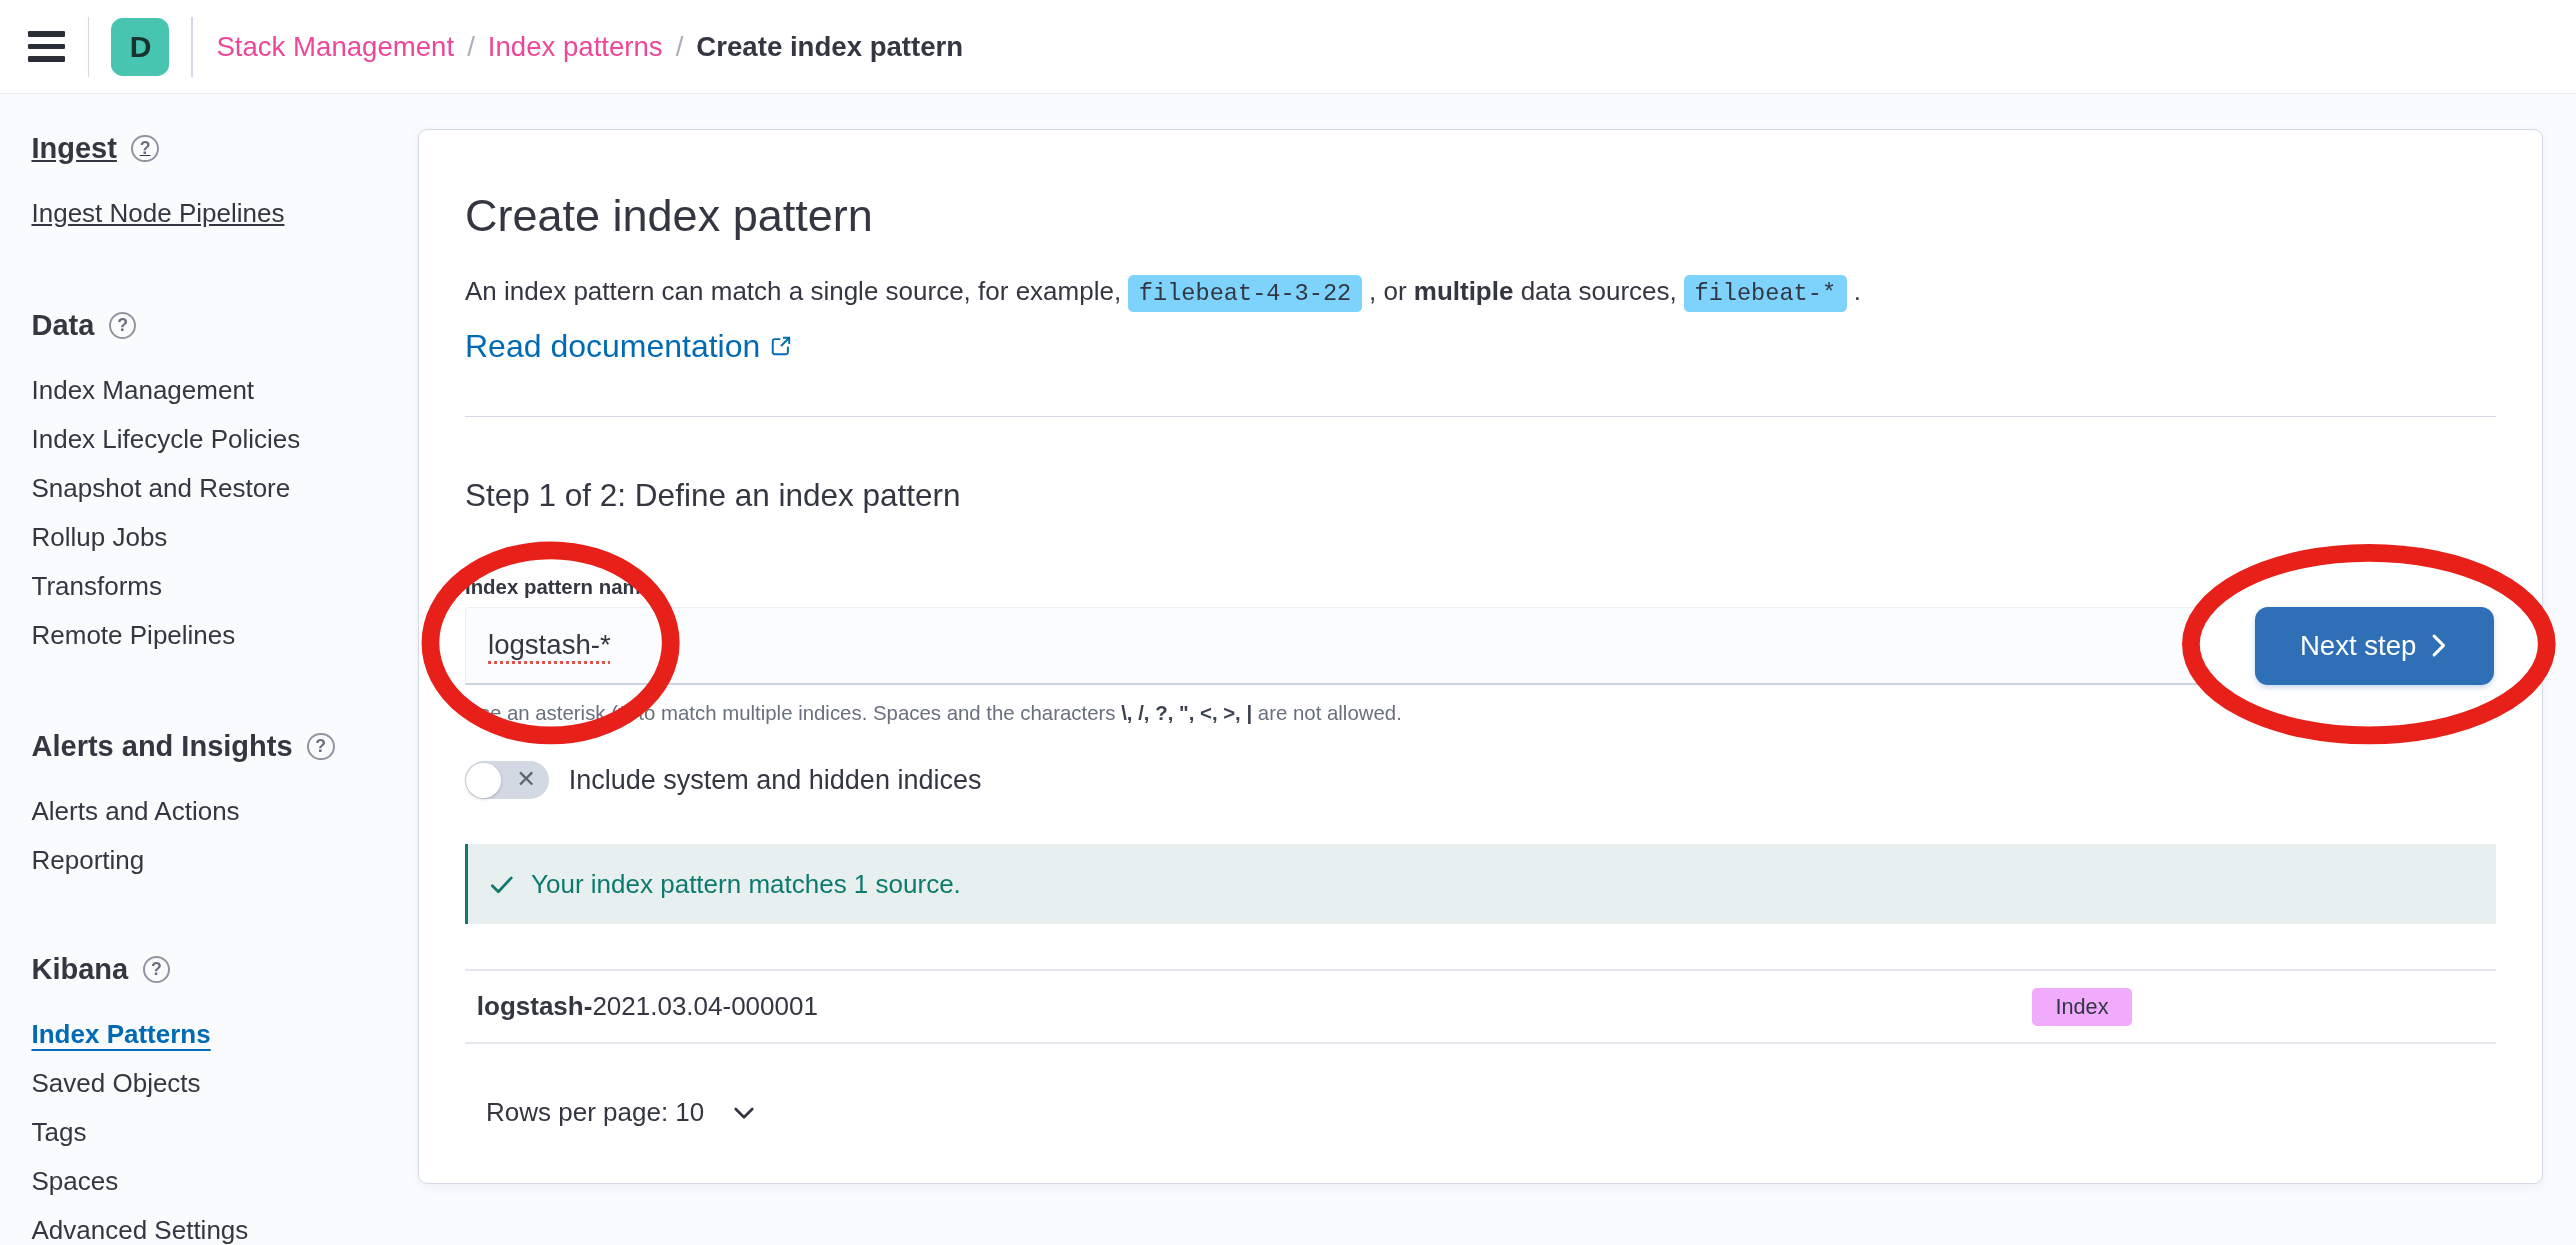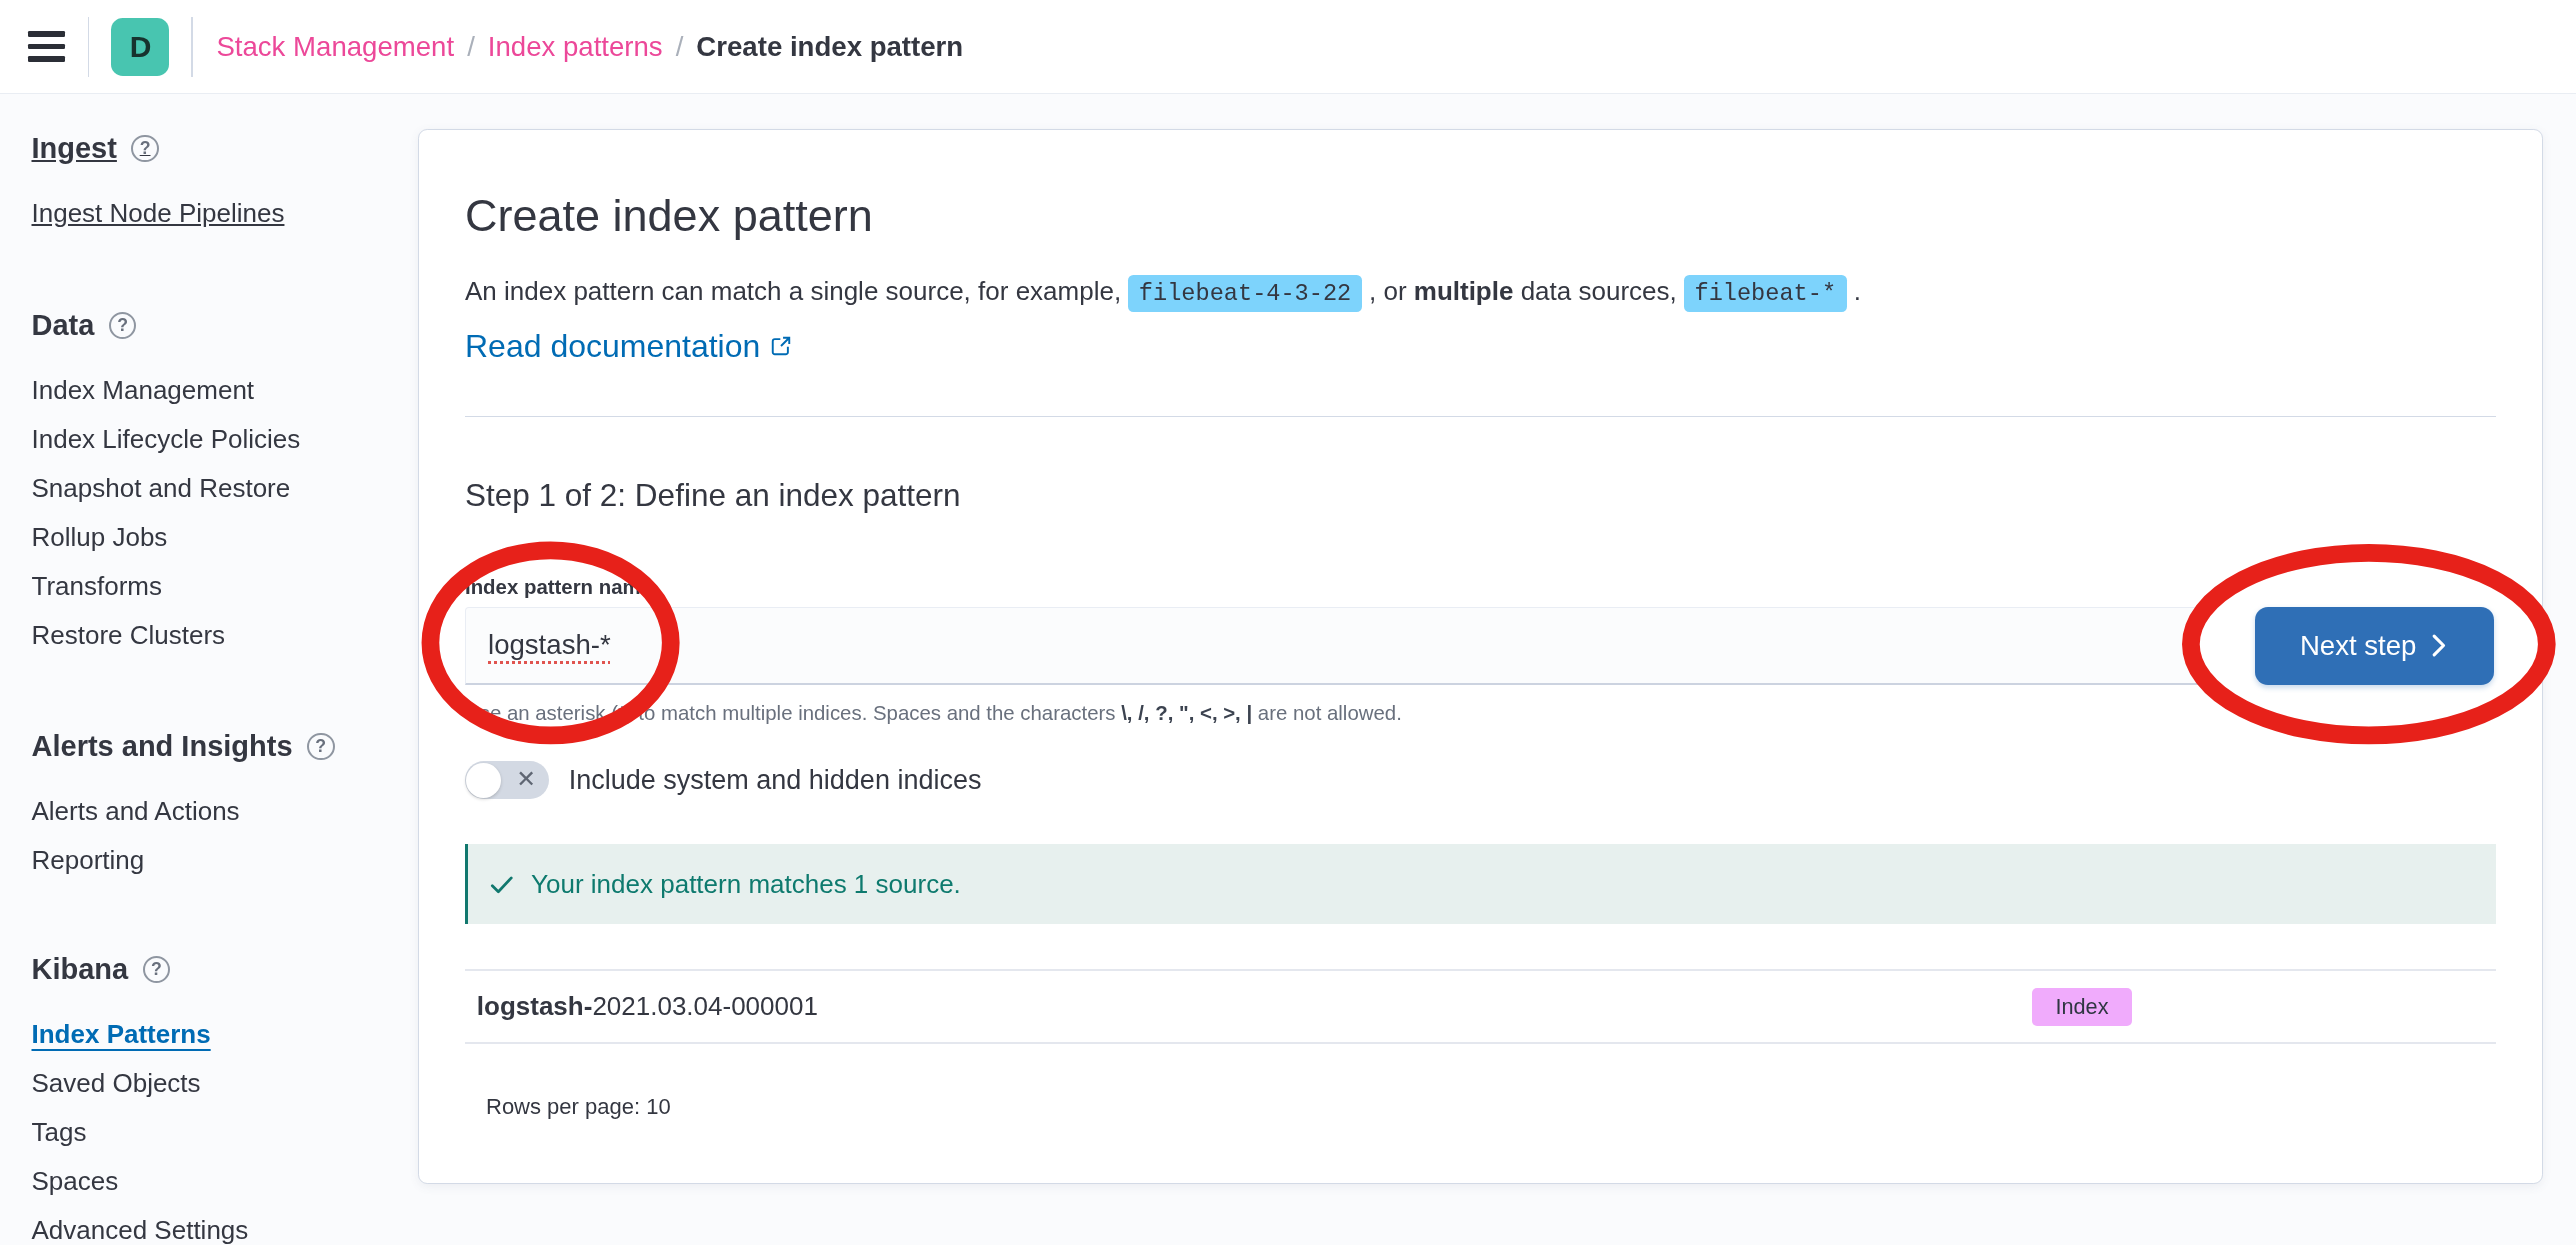--- a/index.html
+++ b/index.html
@@ -104,21 +104,21 @@
     position:relative;display:flex;align-items:center;padding-left:11.8px;font-size:26px;color:#343741;
   }
   .index-name b{font-weight:700;}
   .badge{
     position:absolute;left:1567px;top:50%;transform:translateY(-50%);
     width:100px;height:38px;background:#f0abfc;border-radius:5px;
     display:flex;align-items:center;justify-content:center;
     font-size:21.7px;font-weight:500;color:#2f3642;text-align:right;
   }
   .pagination{margin-top:50px;height:37px;display:flex;align-items:center;gap:29px;
-    padding-left:21px;font-size:22px;color:#343741;cursor:pointer;width:max-content;flex-direction:column;}
+    padding-left:21px;font-size:26px;color:#343741;cursor:pointer;width:max-content;}
   
   .annotation-layer{position:absolute;left:0;top:0;width:2576px;height:1245px;z-index:9;pointer-events:none;}
 </style>
 </head>
 <body>
 
 <div class="header">
   <div class="hamburger">
       <i></i>
       <i></i>
@@ -149,21 +149,21 @@
   <div class="nav-section s1">
     <div class="nav-title">
       <span>Data</span>
       <span class="help-icon">?</span>
     </div>
     <div class="nav-item">Index Management</div>
     <div class="nav-item">Index Lifecycle Policies</div>
     <div class="nav-item">Snapshot and Restore</div>
     <div class="nav-item">Rollup Jobs</div>
     <div class="nav-item">Transforms</div>
-    <div class="nav-item">Restore Clusters</div>
+    <div class="nav-item">Remote Pipelines</div>
   </div>
 
   <div class="nav-section s2">
     <div class="nav-title">
       <span>Alerts and Insights</span>
       <span class="help-icon">?</span>
     </div>
     <div class="nav-item">Alerts and Actions</div>
     <div class="nav-item">Reporting</div>
   </div>

